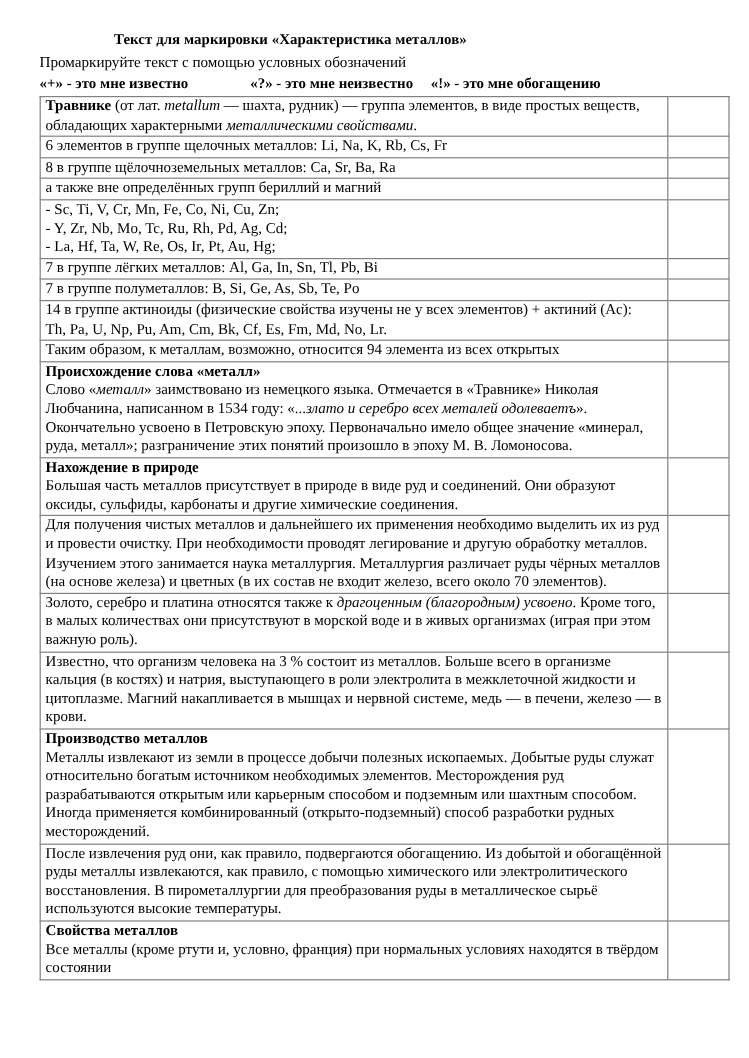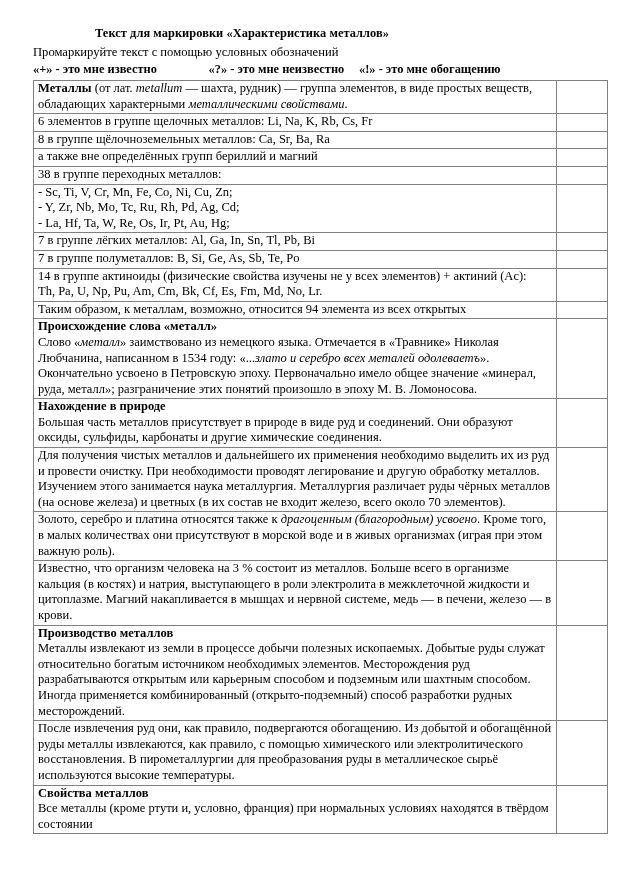--- a/index.html
+++ b/index.html
@@ -84,45 +84,39 @@
   <div class="legend">
     <span class="legend-item li-1">«+» - это мне известно</span>
     <span class="legend-item li-2">«?» - это мне неизвестно</span>
     <span class="legend-item li-3">«!» - это мне обогащению</span>
   </div>
 
   <table class="marking-table">
     <tbody>
         <tr>
           <td class="text-cell">
-            <p class="para"><span class="b">Металлы</span><span class=""> (от лат. </span><span class="i">metallum</span><span class=""> — шахта, рудник) — группа элементов, в виде простых веществ, обладающих характерными </span><span class="i">металлическими свойствами</span><span class="">.</span></p>
+            <p class="para"><span class="b">Травнике</span><span class=""> (от лат. </span><span class="i">metallum</span><span class=""> — шахта, рудник) — группа элементов, в виде простых веществ, обладающих характерными </span><span class="i">металлическими свойствами</span><span class="">.</span></p>
           </td>
           <td class="mark-cell"></td>
         </tr>
         <tr>
           <td class="text-cell">
             <p class="para"><span class="">6 элементов в группе щелочных металлов:  Li, Na, K, Rb, Cs, Fr</span></p>
           </td>
           <td class="mark-cell"></td>
         </tr>
         <tr>
           <td class="text-cell">
             <p class="para"><span class="">8 в группе щёлочноземельных металлов: Ca, Sr, Ba, Ra</span></p>
           </td>
           <td class="mark-cell"></td>
         </tr>
         <tr>
           <td class="text-cell">
             <p class="para"><span class="">а также вне определённых групп бериллий и магний</span></p>
-          </td>
-          <td class="mark-cell"></td>
-        </tr>
-        <tr>
-          <td class="text-cell">
-            <p class="para"><span class="">38 в группе переходных металлов:</span></p>
           </td>
           <td class="mark-cell"></td>
         </tr>
         <tr>
           <td class="text-cell">
             <p class="para"><span class="">- Sc, Ti, V, Cr, Mn, Fe, Co, Ni, Cu, Zn;</span><br><span class="">- Y, Zr, Nb, Mo, Tc, Ru, Rh, Pd, Ag, Cd;</span><br><span class="">- La, Hf, Ta, W, Re, Os, Ir, Pt, Au, Hg;</span></p>
           </td>
           <td class="mark-cell"></td>
         </tr>
         <tr>

